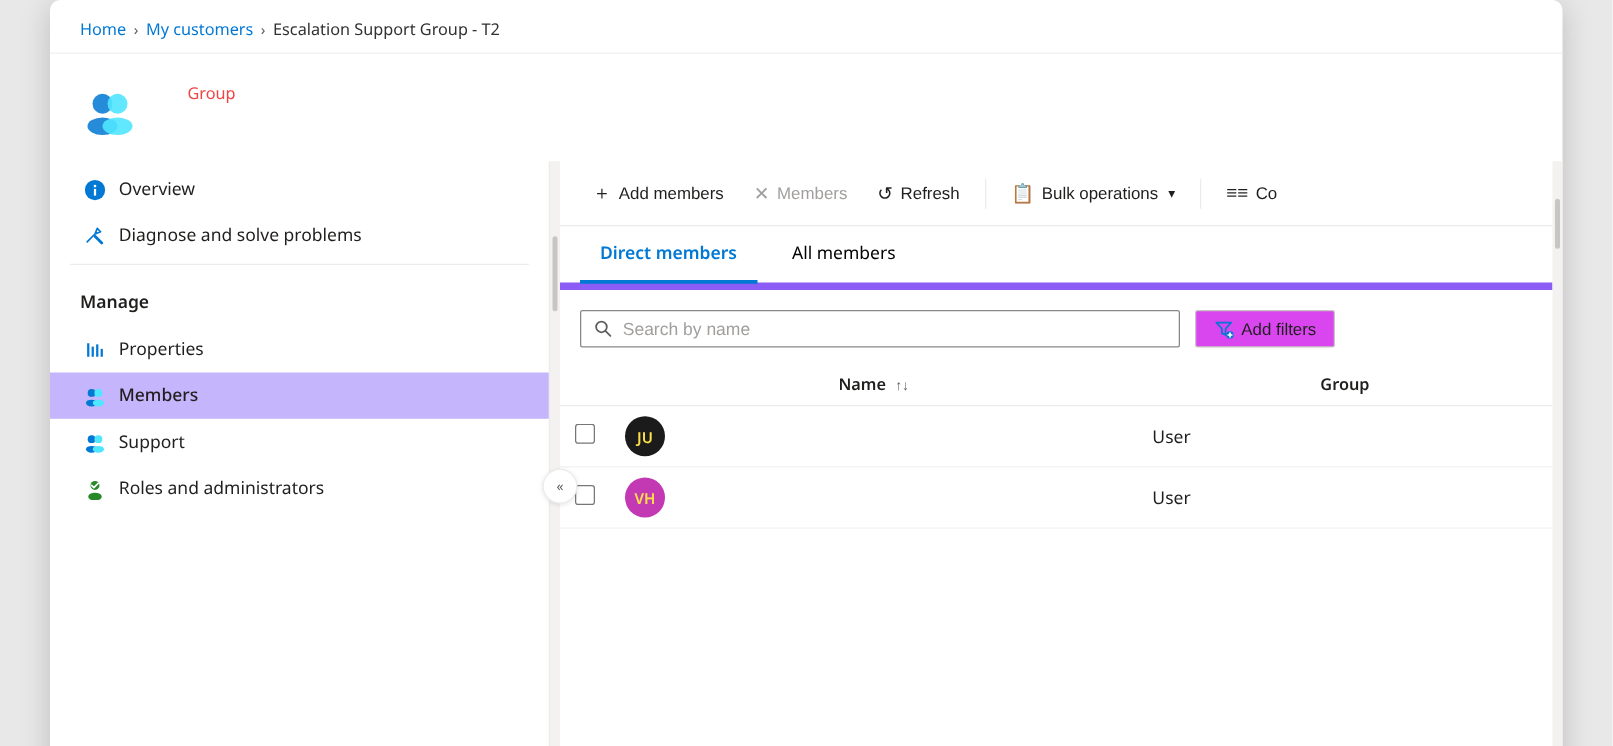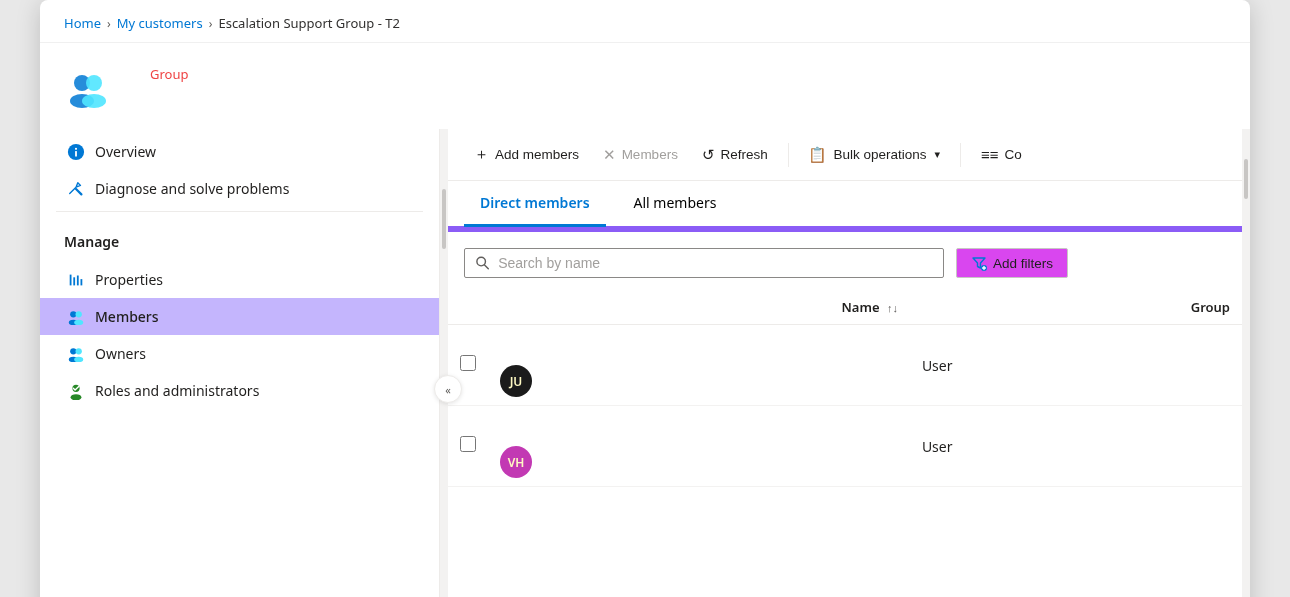--- a/index.html
+++ b/index.html
@@ -242,21 +242,21 @@
       overflow: auto;
     }
     table {
       width: 100%;
       border-collapse: collapse;
     }
     thead tr {
       border-bottom: 1px solid #edebe9;
     }
     th {
-      text-align: right;
+      text-align: center;
       padding: 8px 12px;
       font-size: 13px;
       font-weight: 600;
       color: #201f1e;
       white-space: nowrap;
     }
     td {
       padding: 8px 12px;
       font-size: 14px;
       color: #201f1e;
@@ -272,22 +272,21 @@
     }
     .avatar {
       width: 32px;
       height: 32px;
       border-radius: 50%;
       display: flex;
       align-items: center;
       justify-content: center;
       font-size: 12px;
       font-weight: 600;
-      color: #fef9c3;
-      margin-top: 32px;
+      color: #fde047;
     }
     .name-cell {
       display: flex;
       align-items: center;
       gap: 10px;
     }
 
     .sidebar-container {
       position: relative;
       display: flex;
@@ -393,21 +392,21 @@
             <span>Members</span>
           </div>
 
           <div class="nav-item">
             <svg class="nav-icon" viewBox="0 0 20 20" fill="none">
               <circle cx="7" cy="7" r="3.5" fill="#0078d4"></circle>
               <circle cx="13" cy="7" r="3.5" fill="#50e6ff"></circle>
               <ellipse cx="7" cy="16" rx="5" ry="3" fill="#0078d4"></ellipse>
               <ellipse cx="13" cy="16" rx="5" ry="3" fill="#50e6ff"></ellipse>
             </svg>
-            <span>Owners</span>
+            <span>Support</span>
           </div>
 
           <div class="nav-item">
             <svg class="nav-icon" viewBox="0 0 20 20" fill="none">
               <circle cx="10" cy="7" r="4" fill="#107c10" opacity="0.9"></circle>
               <ellipse cx="10" cy="17" rx="6" ry="3.5" fill="#107c10" opacity="0.9"></ellipse>
               <path d="M7 7l2 2 4-4" stroke="white" stroke-width="1.5" stroke-linecap="round" stroke-linejoin="round"></path>
             </svg>
             <span>Roles and administrators</span>
           </div>

